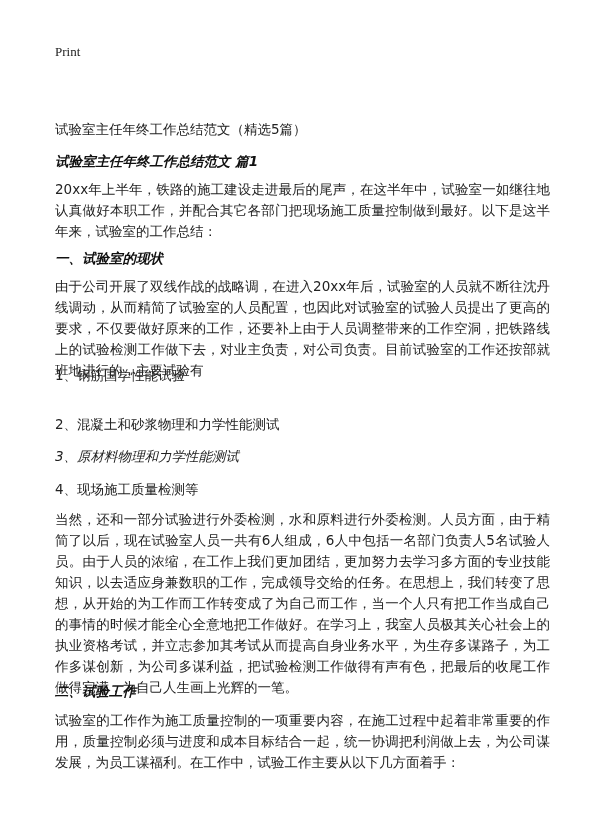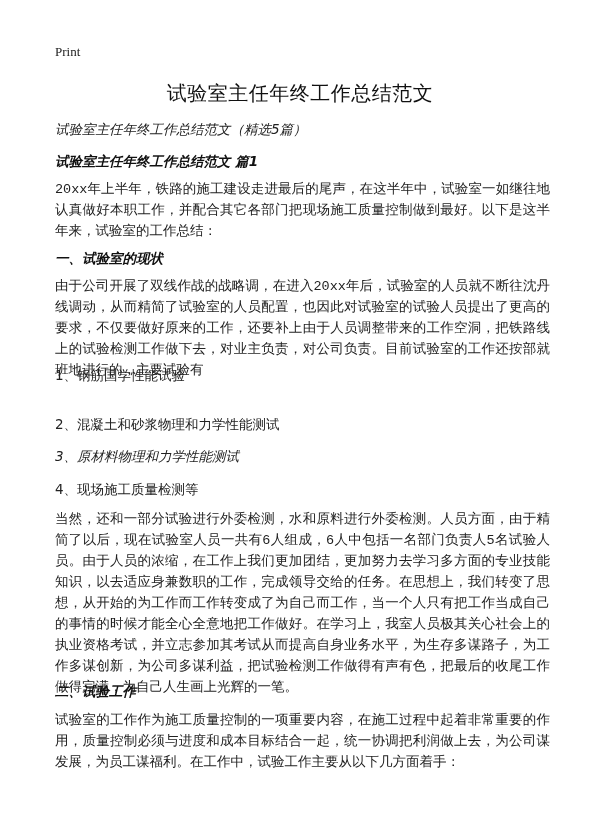--- a/index.html
+++ b/index.html
@@ -3,32 +3,31 @@
 <meta charset="utf-8">
 <style>
   html, body { margin:0; padding:0; background:#ffffff; }
   body { width:600px; height:828px; overflow:hidden; position:relative;
          font-family:"DejaVu Sans", "Liberation Sans", sans-serif; color:#1a1a1a; }
   .page { position:absolute; left:0; top:0; width:600px; height:768px; }
   .print { position:absolute; left:55px; top:44px; font-family:"Liberation Serif", "DejaVu Serif", serif;
            font-size:13px; color:#222; }
   .title { position:absolute; left:0; width:600px; top:80px; text-align:center;
            font-size:20px; font-weight:500; color:#111; letter-spacing:0.5px; }
-  .subtitle { position:absolute; left:55px; top:121px; font-size:13.5px; color:#222;font-style:italic; }
+  .subtitle { position:absolute; left:55px; top:121px; font-size:13.5px; color:#222; }
   .h-bold { position:absolute; left:55px; font-size:13.5px; font-weight:bold; color:#111;font-style:italic; }
   .para { position:absolute; left:55px; width:495px; font-size:13.5px; line-height:21px; color:#222;
-          text-align:justify;font-family:Liberation Mono, monospace; }
+          text-align:justify; }
   .item { position:absolute; left:55px; font-size:13.5px; color:#222; }
 </style>
 </head>
 <body>
 
 <div class="page">
   <div class="print">Print</div>
-  <div class="title">试验室主任年终工作总结范文</div>
   <div class="subtitle">试验室主任年终工作总结范文（精选5篇）</div>
   <div class="h-bold" style="top:153px;">试验室主任年终工作总结范文 篇1</div>
   <div class="para" style="top:179px;">20xx年上半年，铁路的施工建设走进最后的尾声，在这半年中，试验室一如继往地认真做好本职工作，并配合其它各部门把现场施工质量控制做到最好。以下是这半年来，试验室的工作总结：</div>
   <div class="h-bold" style="top:250px;">一、试验室的现状</div>
   <div class="para" style="top:276px;">由于公司开展了双线作战的战略调，在进入20xx年后，试验室的人员就不断往沈丹线调动，从而精简了试验室的人员配置，也因此对试验室的试验人员提出了更高的要求，不仅要做好原来的工作，还要补上由于人员调整带来的工作空洞，把铁路线上的试验检测工作做下去，对业主负责，对公司负责。目前试验室的工作还按部就班地进行的，主要试验有</div>
   <div class="item" style="top:367px;">1、钢筋国学性能试验</div>
   <div class="item" style="top:416px;">2、混凝土和砂浆物理和力学性能测试</div>
   <div class="item" style="top:448px;font-style:italic;">3、原材料物理和力学性能测试</div>
   <div class="item" style="top:481px;text-align:center;">4、现场施工质量检测等</div>
   <div class="para" style="top:509px;">当然，还和一部分试验进行外委检测，水和原料进行外委检测。人员方面，由于精简了以后，现在试验室人员一共有6人组成，6人中包括一名部门负责人5名试验人员。由于人员的浓缩，在工作上我们更加团结，更加努力去学习多方面的专业技能知识，以去适应身兼数职的工作，完成领导交给的任务。在思想上，我们转变了思想，从开始的为工作而工作转变成了为自己而工作，当一个人只有把工作当成自己的事情的时候才能全心全意地把工作做好。在学习上，我室人员极其关心社会上的执业资格考试，并立志参加其考试从而提高自身业务水平，为生存多谋路子，为工作多谋创新，为公司多谋利益，把试验检测工作做得有声有色，把最后的收尾工作做得完满，为自己人生画上光辉的一笔。</div>

